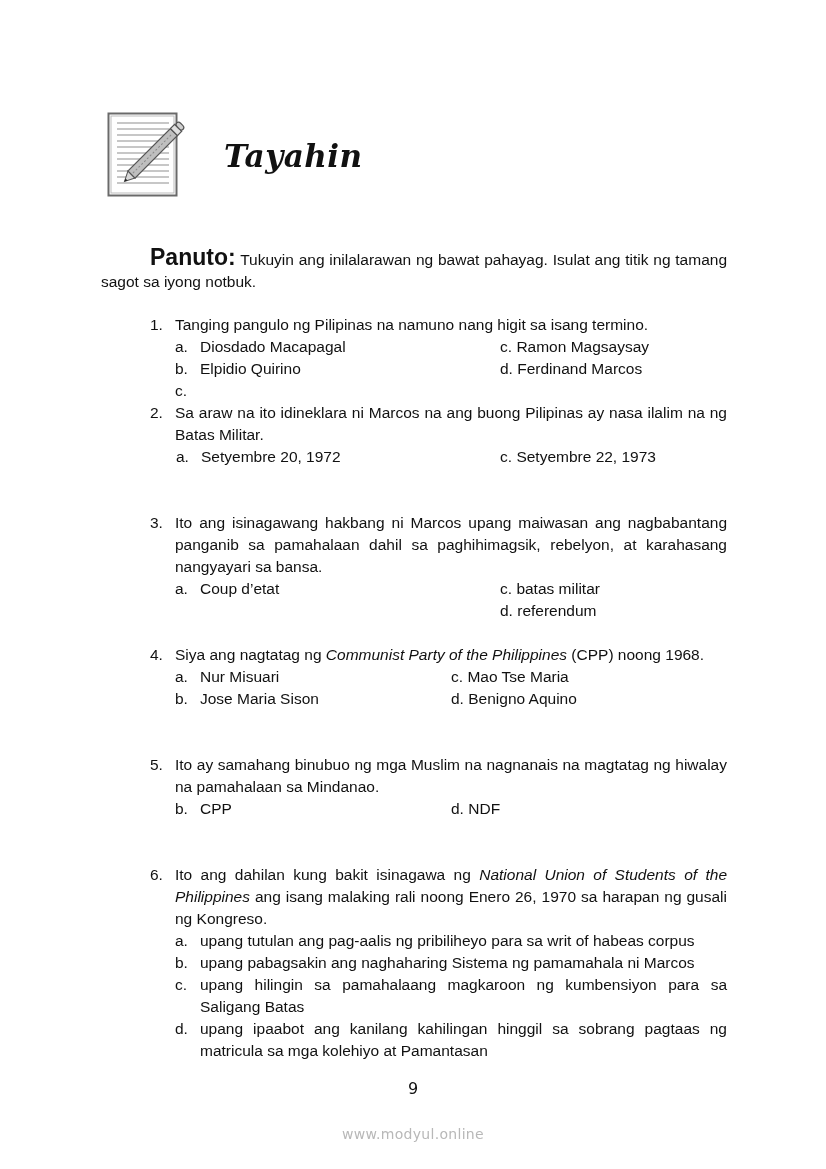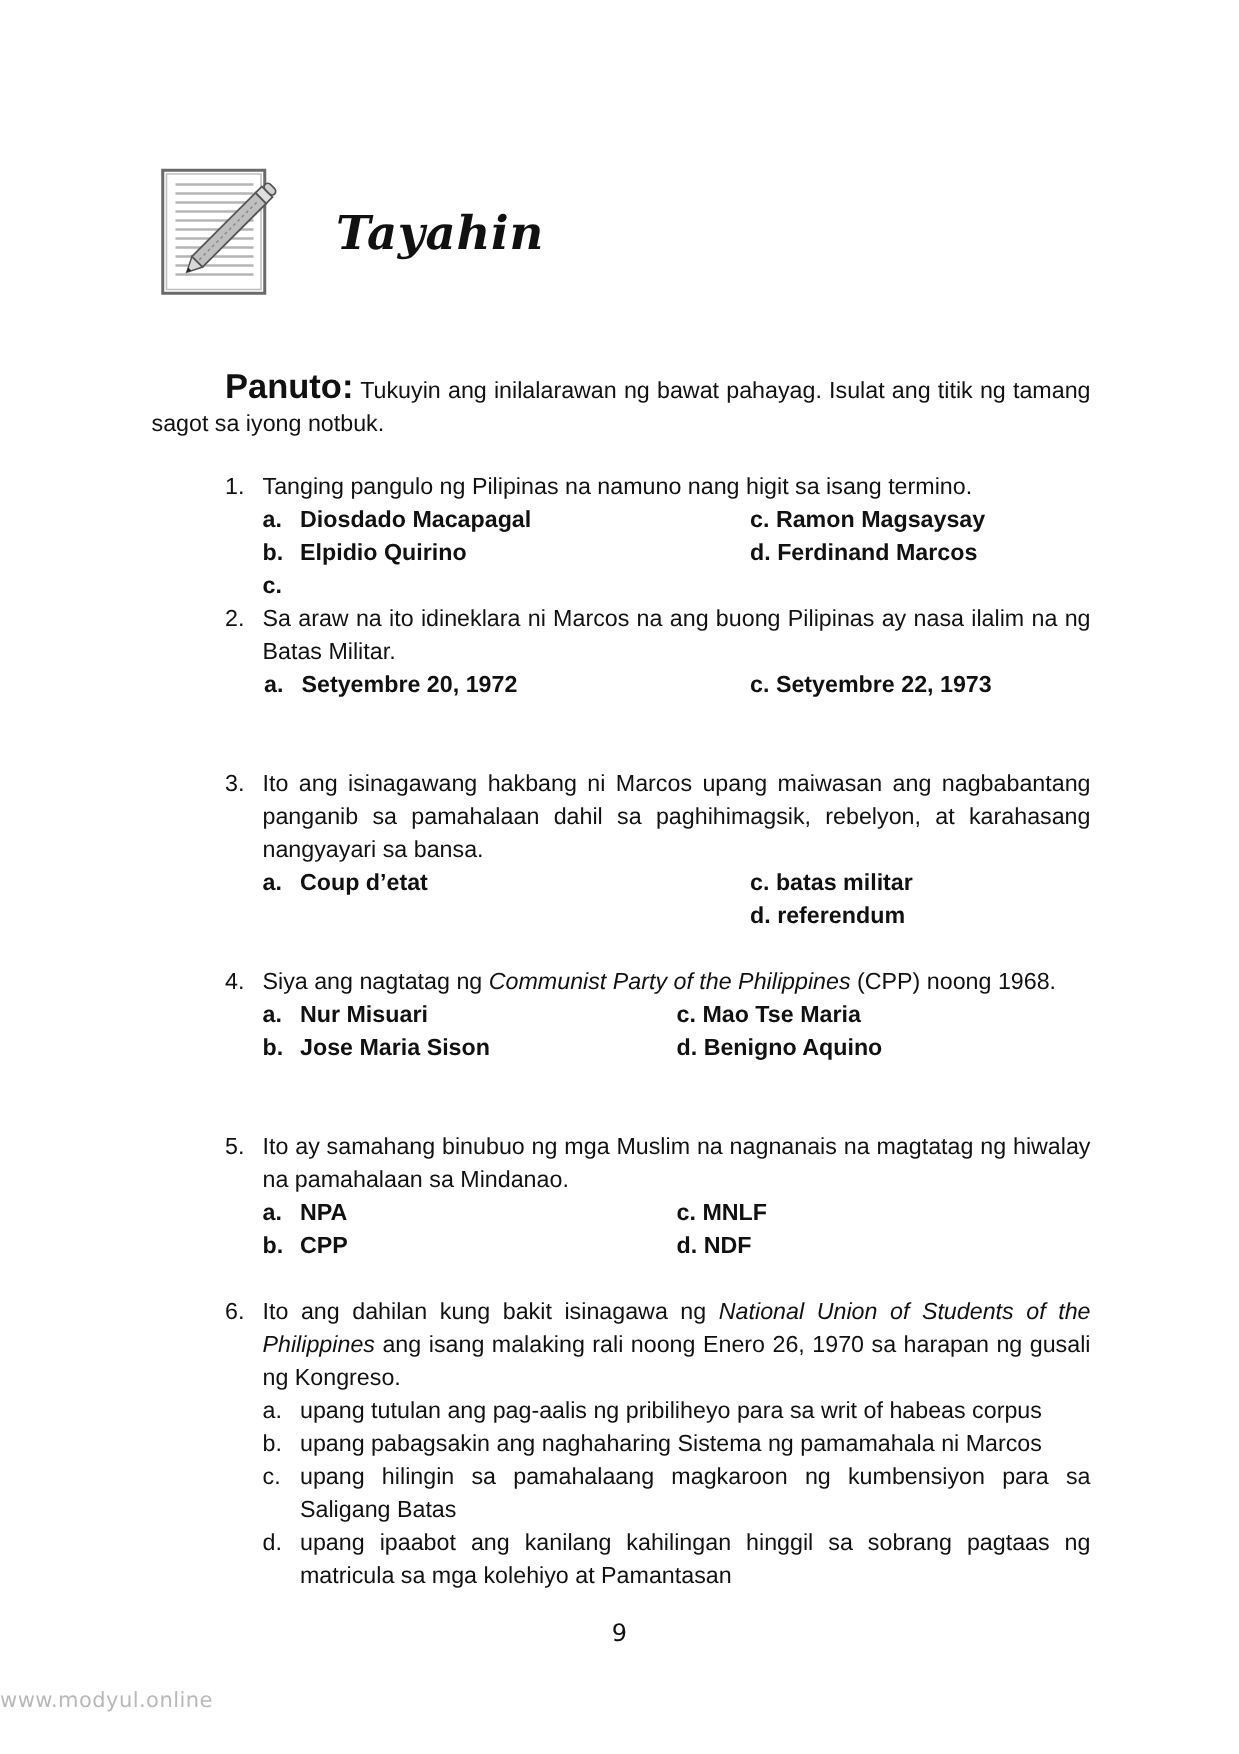--- a/index.html
+++ b/index.html
@@ -14,29 +14,29 @@
   .instructions { position: absolute; left: 101px; top: 246px; width: 626px;
                   font-size: 15.5px; line-height: 22px; text-align: justify; }
   .instructions .indent { display: inline-block; width: 49px; }
   .instructions .label { font-weight: bold; font-size: 23px; }
 
   .q { position: absolute; left: 150px; width: 577px; font-size: 15.5px; line-height: 22px; }
   .q .num { position: absolute; left: 0; top: 0; }
   .q .stem { margin-left: 25px; text-align: justify; }
   .q .choices { position: relative; margin-left: 25px; }
   .q .row { position: relative; height: 22px; }
-  .q .opt { position: absolute; top: 0; white-space: nowrap; font-weight: bold; }
+  .q .opt { position: absolute; top: 0; white-space: nowrap; }
   .q .opt .letter { display: inline-block; width: 25px; }
   .q .long-opt { position: relative; padding-left: 25px; text-align: justify; }
   .q .long-opt .letter { position: absolute; left: 0; top: 0; }
   i { font-style: italic; }
 
   .page-number { position: absolute; left: 0; width: 826px; top: 1079px; text-align: center;
                  font-family: "DejaVu Sans", sans-serif; font-size: 16px; color: #111; }
-  .watermark { position: absolute; left: 0; width: 826px; top: 1126px; text-align: left;
+  .watermark { position: absolute; left: 0; width: 826px; top: 1126px; text-align: center;
                font-family: "DejaVu Sans", sans-serif; font-size: 14px; color: #b8b8b8; letter-spacing: 0.3px; }
 </style>
 </head>
 <body>
 
 <div class="page">
 
   <div class="icon-box">
     <svg width="90" height="88" viewBox="0 0 90 88">
       <rect x="1.5" y="3.5" width="68" height="82" fill="#fff" stroke="#6a6a6a" stroke-width="2"></rect>
@@ -124,24 +124,20 @@
         <span class="opt" style="left:276px"><span>d.</span> <span>Benigno Aquino</span></span>
       </div>
     </div>
   </div>
 
   <div class="q" style="top:754px">
     <span class="num">5.</span>
     <div class="stem">Ito ay samahang binubuo ng mga Muslim na nagnanais na magtatag ng hiwalay na pamahalaan sa Mindanao.</div>
     <div class="choices">
       <div class="row">
-        <span class="opt" style="left:0"><span class="letter">a.</span><span>NPA</span></span>
-        <span class="opt" style="left:276px"><span>c.</span> <span>MNLF</span></span>
-      </div>
-      <div class="row">
         <span class="opt" style="left:0"><span class="letter">b.</span><span>CPP</span></span>
         <span class="opt" style="left:276px"><span>d.</span> <span>NDF</span></span>
       </div>
     </div>
   </div>
 
   <div class="q" style="top:864px">
     <span class="num">6.</span>
     <div class="stem"><span>Ito ang dahilan kung bakit isinagawa ng </span><i>National Union of Students of the Philippines</i><span> ang isang malaking rali noong Enero 26, 1970 sa harapan ng gusali ng Kongreso.</span></div>
     <div class="choices">

